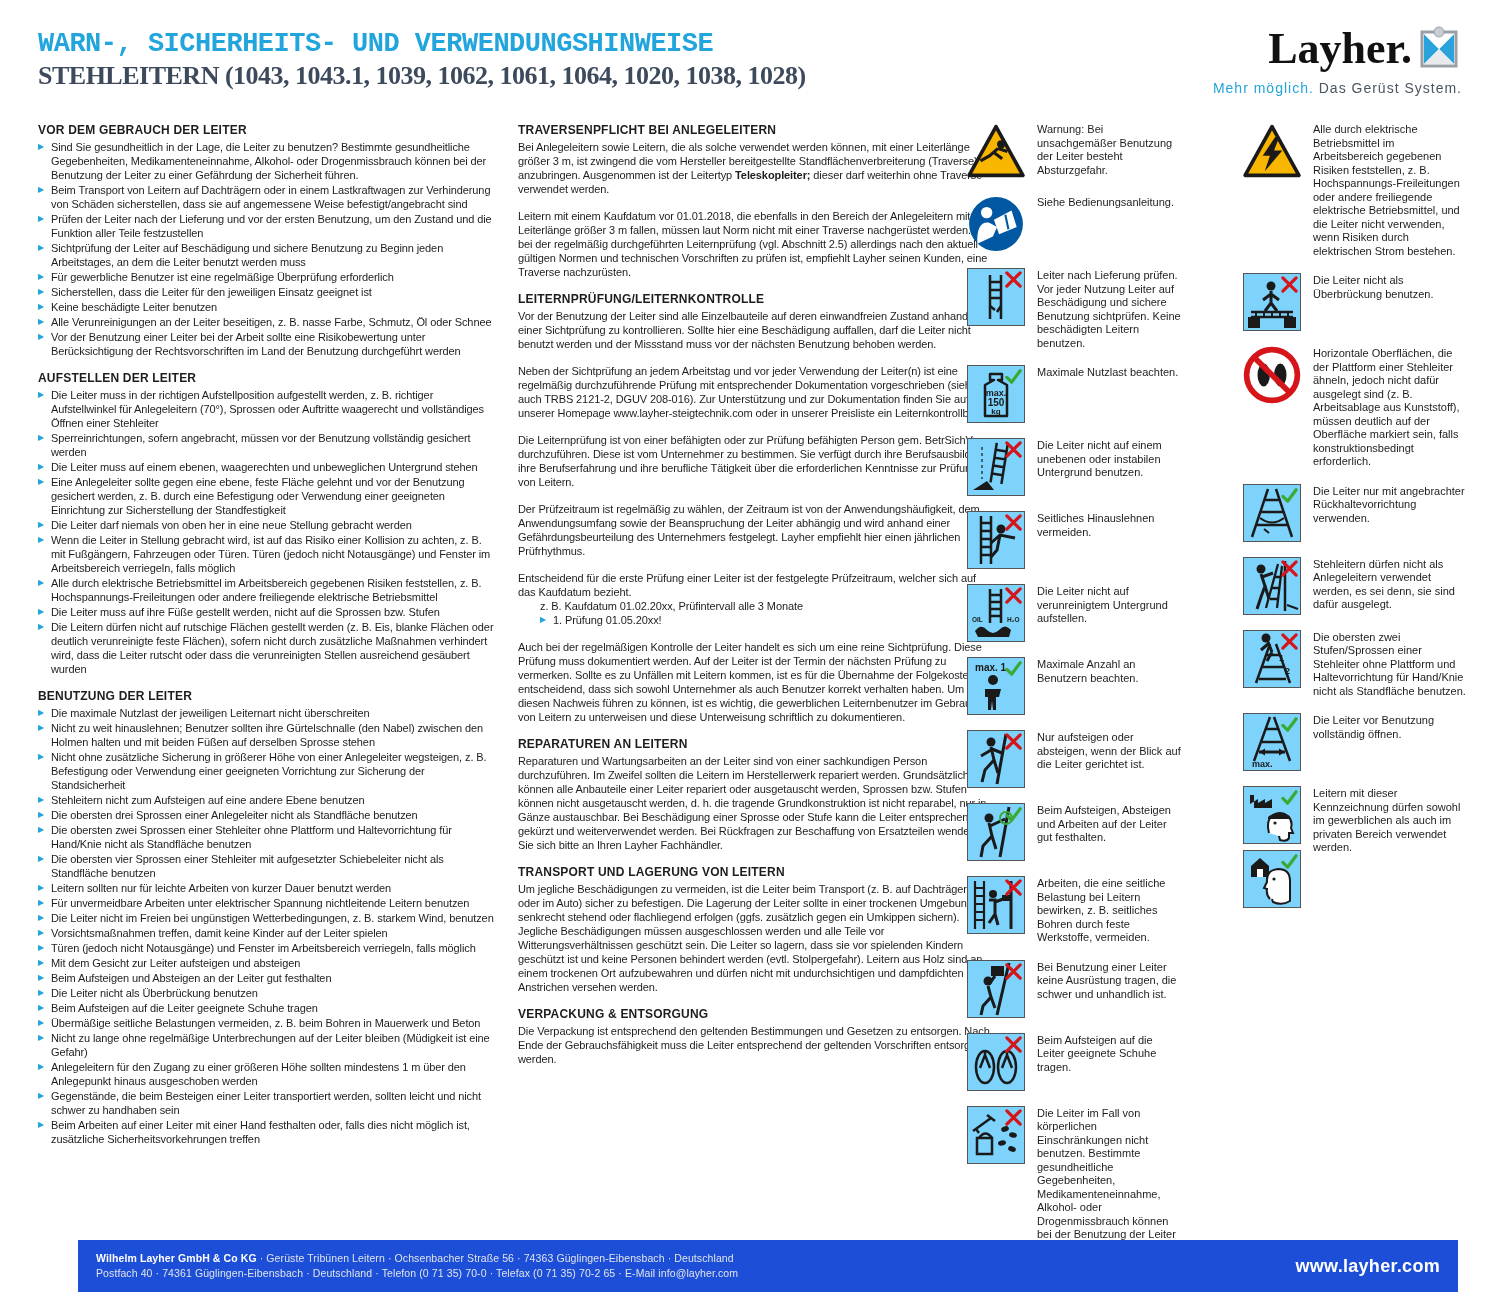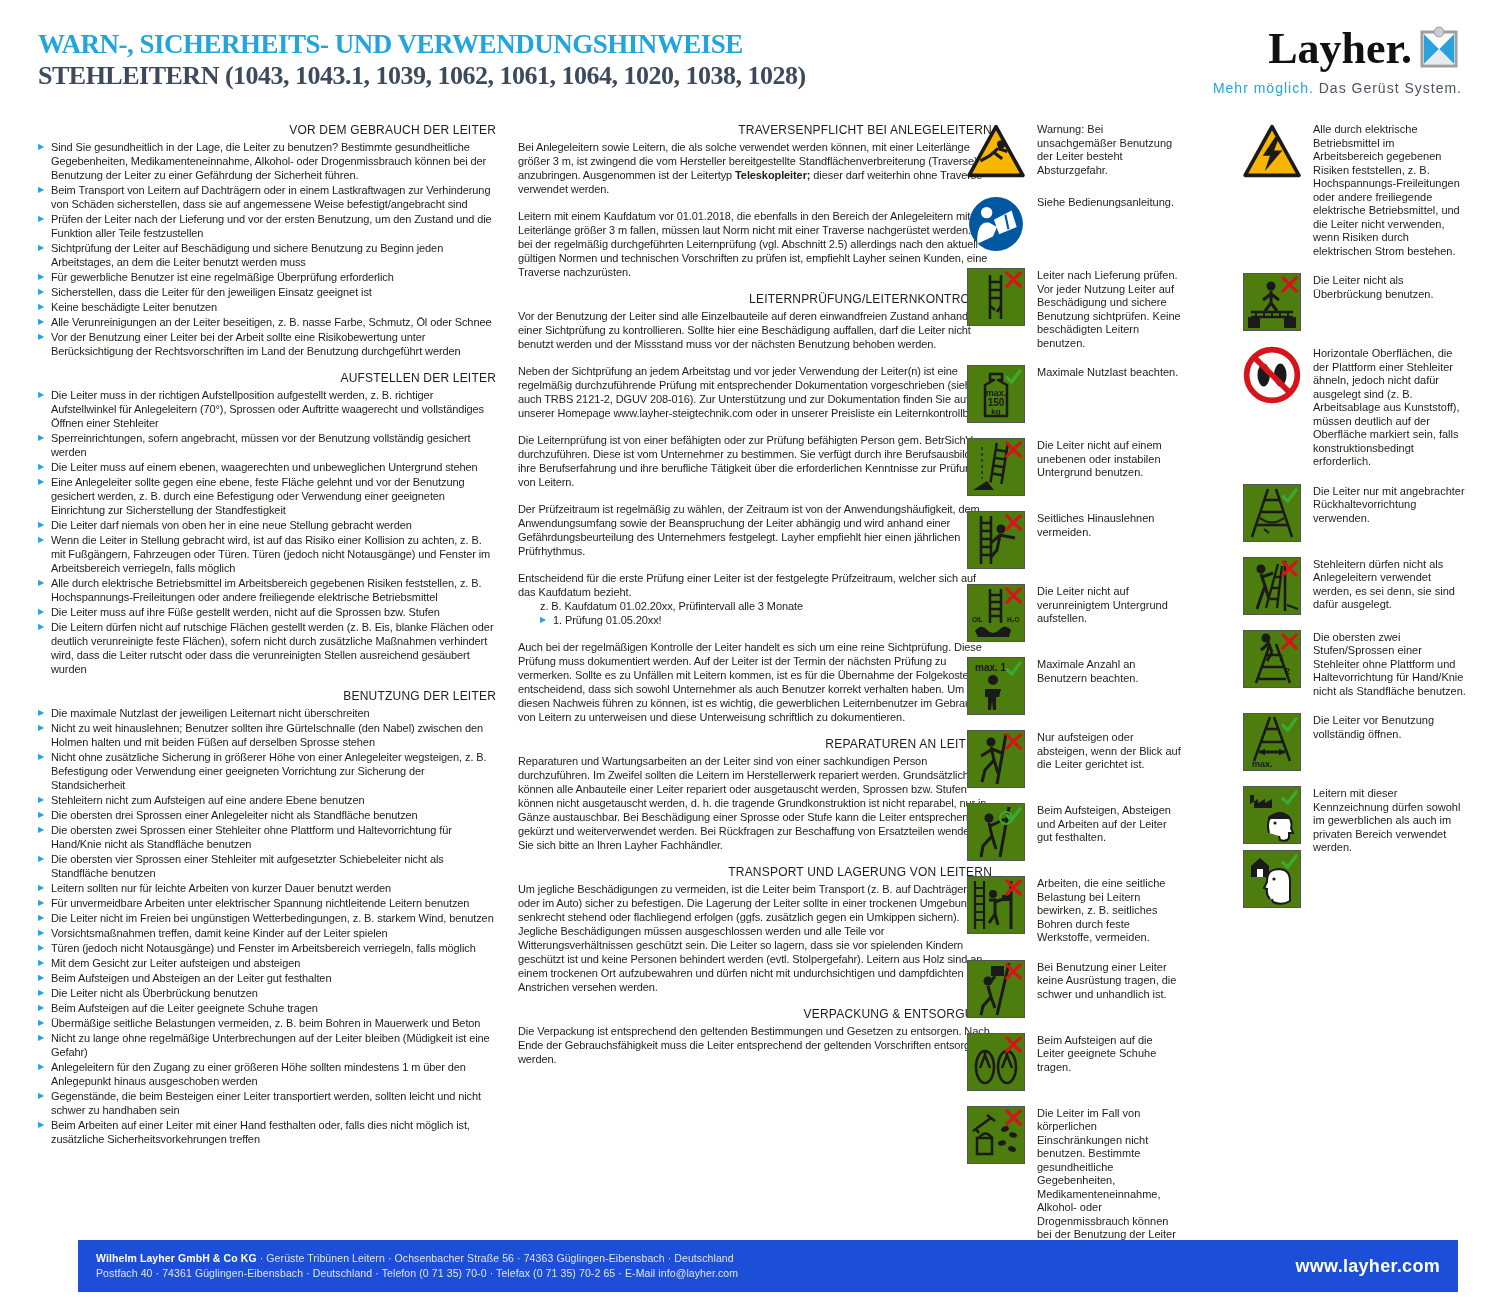--- a/index.html
+++ b/index.html
@@ -1,50 +1,50 @@
 <!DOCTYPE html>
 <html lang="de"><head>
 <meta charset="utf-8">
 <style>
   html,body{margin:0;padding:0;background:#fff;}
   #page{position:relative;width:1500px;height:1313px;background:#fff;overflow:hidden;
         font-family:"Liberation Sans",sans-serif;color:#1d1d1b;}
   
   .hdr{position:absolute;left:38px;top:28px;}
-  .hdr-title{font-family:Liberation Serif, serif;font-weight:bold;font-size:27px;
+  .hdr-title{font-family:Liberation Mono, monospace;font-weight:bold;font-size:27px;
              letter-spacing:-0.5px;color:#22a5dc;line-height:32px;}
   .hdr-sub{font-family:"Liberation Serif",serif;font-weight:bold;font-size:26px;
            letter-spacing:-0.5px;color:#3d4a5c;line-height:32px;}
   .logo{position:absolute;right:38px;top:26px;text-align:right;}
   .logo-row{display:flex;align-items:center;justify-content:flex-end;gap:8px;}
   .logo-word{font-family:"Liberation Serif",serif;font-weight:bold;font-size:44px;
              line-height:40px;color:#111;}
   .logo-tag{margin-top:8px;font-size:14px;font-weight:normal;letter-spacing:1px;}
   .logo-tag .hl{color:#22a5dc;}
   .logo-tag .rest{color:#4a5560;}
   
   .tcol{position:absolute;top:123px;font-size:11px;line-height:14px;letter-spacing:-0.1px;}
   #col1{left:38px;width:458px;}
   #col2{left:518px;width:474px;}
   .sec{margin-bottom:13px;}
-  .sec-h{font-weight:normal;font-size:12px;letter-spacing:0.2px;margin-bottom:3px;text-align:right;}
+  .sec-h{font-weight:bold;font-size:12px;letter-spacing:0.2px;margin-bottom:3px;}
   .bul{display:flex;margin-bottom:1px;}
   .bul .tri{flex:0 0 13px;color:#22a5dc;font-size:8px;line-height:14px;}
   .para{margin-bottom:13px;}
   .ex-line{margin-left:22px;}
   .ex-bullet{display:flex;margin-left:22px;}
   .ex-bullet .tri{flex:0 0 13px;color:#22a5dc;font-size:8px;line-height:14px;}
   
   .pcol{position:absolute;top:122px;font-size:11px;line-height:13.5px;}
   #pictoA{left:967px;width:215px;}
   #pictoB{left:1243px;width:224px;}
   .prow{display:flex;gap:12px;margin-bottom:15px;}
   .pic-wrap{flex:0 0 58px;}
   .pic{position:relative;width:58px;height:58px;}
-  .pic.boxed{border:1.5px solid #555;box-sizing:border-box;background:#4d7c0f;}
+  .pic.boxed{border:1.5px solid #555;box-sizing:border-box;background:#7dd3fc;}
   .pic svg{display:block;width:100%;height:100%;}
   .pic .mark{position:absolute;top:1px;right:1px;width:19px;height:19px;}
   .pic.dualbox{margin-bottom:6px;}
   .cap{padding-top:1px;}
   
   .footer{position:absolute;left:78px;right:42px;top:1240px;height:52px;background:#1d4ed8;
           color:#dfe4ea;display:flex;align-items:center;justify-content:space-between;
           padding:0 18px;box-sizing:border-box;}
   .f-left{font-size:10.5px;line-height:15px;letter-spacing:0.1px;}
   .f-left b{color:#fff;}

